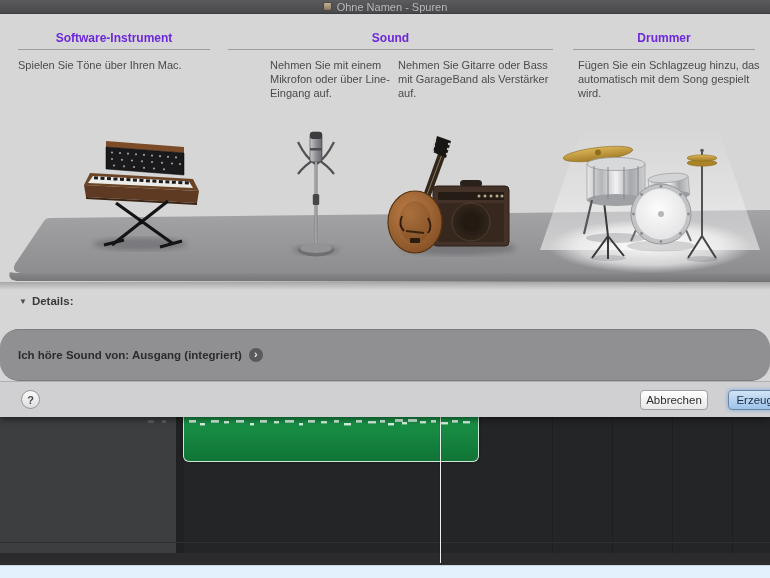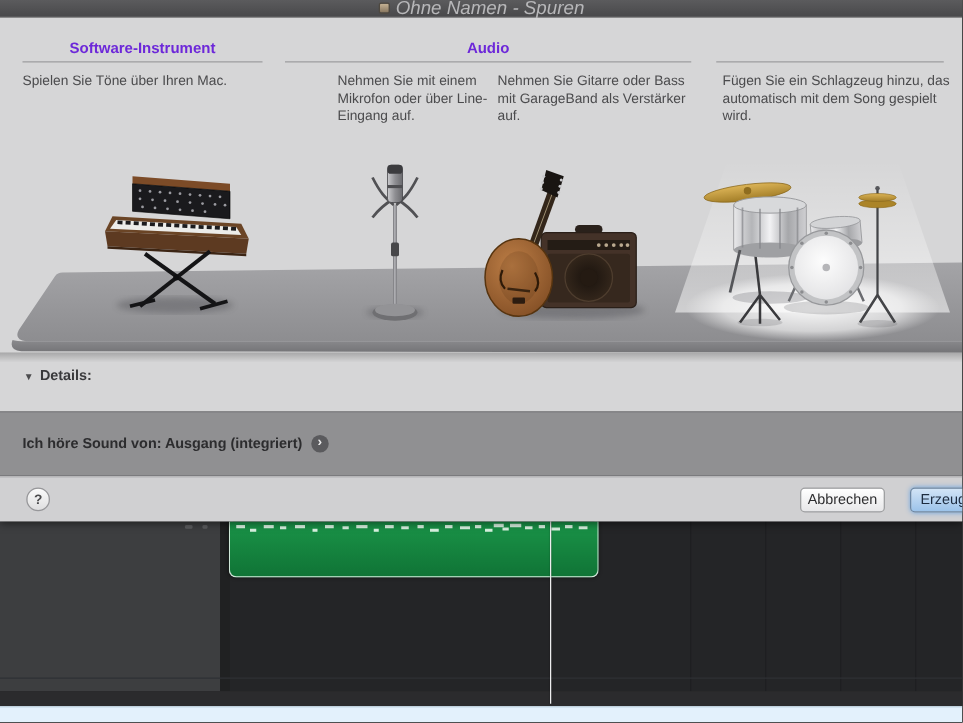--- a/index.html
+++ b/index.html
@@ -18,31 +18,31 @@
     box-shadow:0 0 3px rgba(0,0,0,.4);}
   .playhead{position:absolute;left:440px;top:0;width:1px;height:146px;background:#ededee;box-shadow:0 0 1px rgba(0,0,0,.6);}
   .bluebar{position:absolute;left:0;top:565px;width:770px;height:13px;background:#e3f1fc;border-top:1px solid #c3d7e5;box-sizing:border-box;}
   
   .dialog{position:absolute;left:0;top:0;width:770px;height:417px;background:#d6d6d7;
     box-shadow:0 2px 7px rgba(0,0,0,.55);}
   .titlebar{position:absolute;left:0;top:0;width:770px;height:14px;
     background:linear-gradient(#5b5b5d,#49494b);border-bottom:1px solid #3c3c3e;box-sizing:border-box;
     display:flex;align-items:center;justify-content:center;gap:5px;}
   .proxy{width:9px;height:9px;border-radius:2px;background:linear-gradient(#c5b294,#87765f);border:1px solid #4e483f;box-sizing:border-box;}
-  .title{font-size:15px;color:#b7b7b9;line-height:12px;font-style:italic;}
+  .title{font-size:11px;color:#b7b7b9;line-height:12px;}
   .colhead{position:absolute;top:31px;font-size:12px;font-weight:700;color:#6d28d9;text-align:center;}
   .underline{position:absolute;top:49px;height:1px;background:#9d9da0;}
   .desc{position:absolute;top:58px;font-size:11px;line-height:14px;color:#4b4b4d;}
   .stage,.inst{position:absolute;}
   .details-row{position:absolute;left:19px;top:295px;display:flex;align-items:center;gap:5px;cursor:default;}
   .tri{font-size:8px;color:#4c4c4e;}
   .details-label{font-size:11.5px;font-weight:700;color:#3a3a3c;}
   .band{position:absolute;left:0;top:329px;width:770px;height:52px;background:#909092;
     border-top:1px solid #7d7d80;border-bottom:1px solid #7b7b7e;box-sizing:border-box;
-    display:flex;align-items:center;padding-left:18px;gap:7px;}
+    display:flex;align-items:center;padding-left:18px;gap:7px;border-radius:19px;}
   .band-text{font-size:11.5px;font-weight:600;color:#2c2c2e;}
   .chev-circle{width:14px;height:14px;border-radius:50%;background:#5a5a5d;color:#e9e9ea;
     display:flex;align-items:center;justify-content:center;font-size:11px;font-weight:700;line-height:1;padding-bottom:1px;box-sizing:border-box;}
   .footer{position:absolute;left:0;top:381px;width:770px;height:36px;background:#d0d0d2;border-top:1px solid #b0b0b3;box-sizing:border-box;}
   .help-btn{position:absolute;left:21px;top:8px;width:19px;height:19px;border-radius:50%;
     background:linear-gradient(#fbfbfb,#dededf);border:1px solid #97979a;box-sizing:border-box;
     display:flex;align-items:center;justify-content:center;font-size:11px;font-weight:700;color:#4a4a4c;}
   .btn{position:absolute;top:8px;height:20px;border-radius:4px;font-size:11.5px;
     display:flex;align-items:center;justify-content:center;box-sizing:border-box;margin-left:32px;}
   .btn-cancel{left:608px;width:68px;background:linear-gradient(#ffffff,#e7e7e9);
@@ -104,22 +104,23 @@
 
   <div class="dialog">
 
     <div class="titlebar">
       <span class="proxy"></span>
       <span class="title">Ohne Namen - Spuren</span>
     </div>
 
     <div class="colhead" style="left:18px;width:192px;">Software-Instrument</div>
     <div class="underline" style="left:18px;width:192px;"></div>
-    <div class="colhead" style="left:228px;width:325px;">Audio</div>
+    <div class="colhead" style="left:228px;width:325px;">Sound</div>
     <div class="underline" style="left:228px;width:325px;"></div>
+    <div class="colhead" style="left:573px;width:182px;">Drummer</div>
     <div class="underline" style="left:573px;width:182px;"></div>
 
     <div class="desc" style="left:18px;width:220px;">Spielen Sie Töne über Ihren Mac.</div>
     <div class="desc" style="left:228px;width:152px;margin-left:42px;">Nehmen Sie mit einem Mikrofon oder über Line-Eingang auf.</div>
     <div class="desc" style="left:398px;width:158px;">Nehmen Sie Gitarre oder Bass mit GarageBand als Verstärker auf.</div>
     <div class="desc" style="left:578px;width:188px;">Fügen Sie ein Schlagzeug hinzu, das automatisch mit dem Song gespielt wird.</div>
 
     <svg class="stage" style="left:0;top:195px;" width="770" height="100" viewBox="0 0 770 100">
       <defs>
         <linearGradient id="slab" x1="0" y1="0" x2="0" y2="1">

